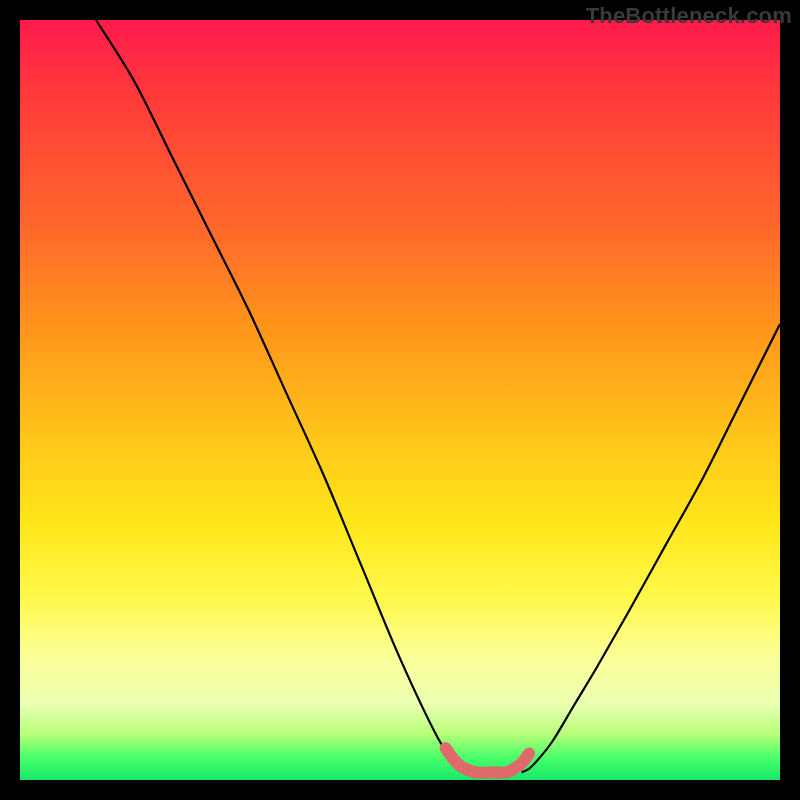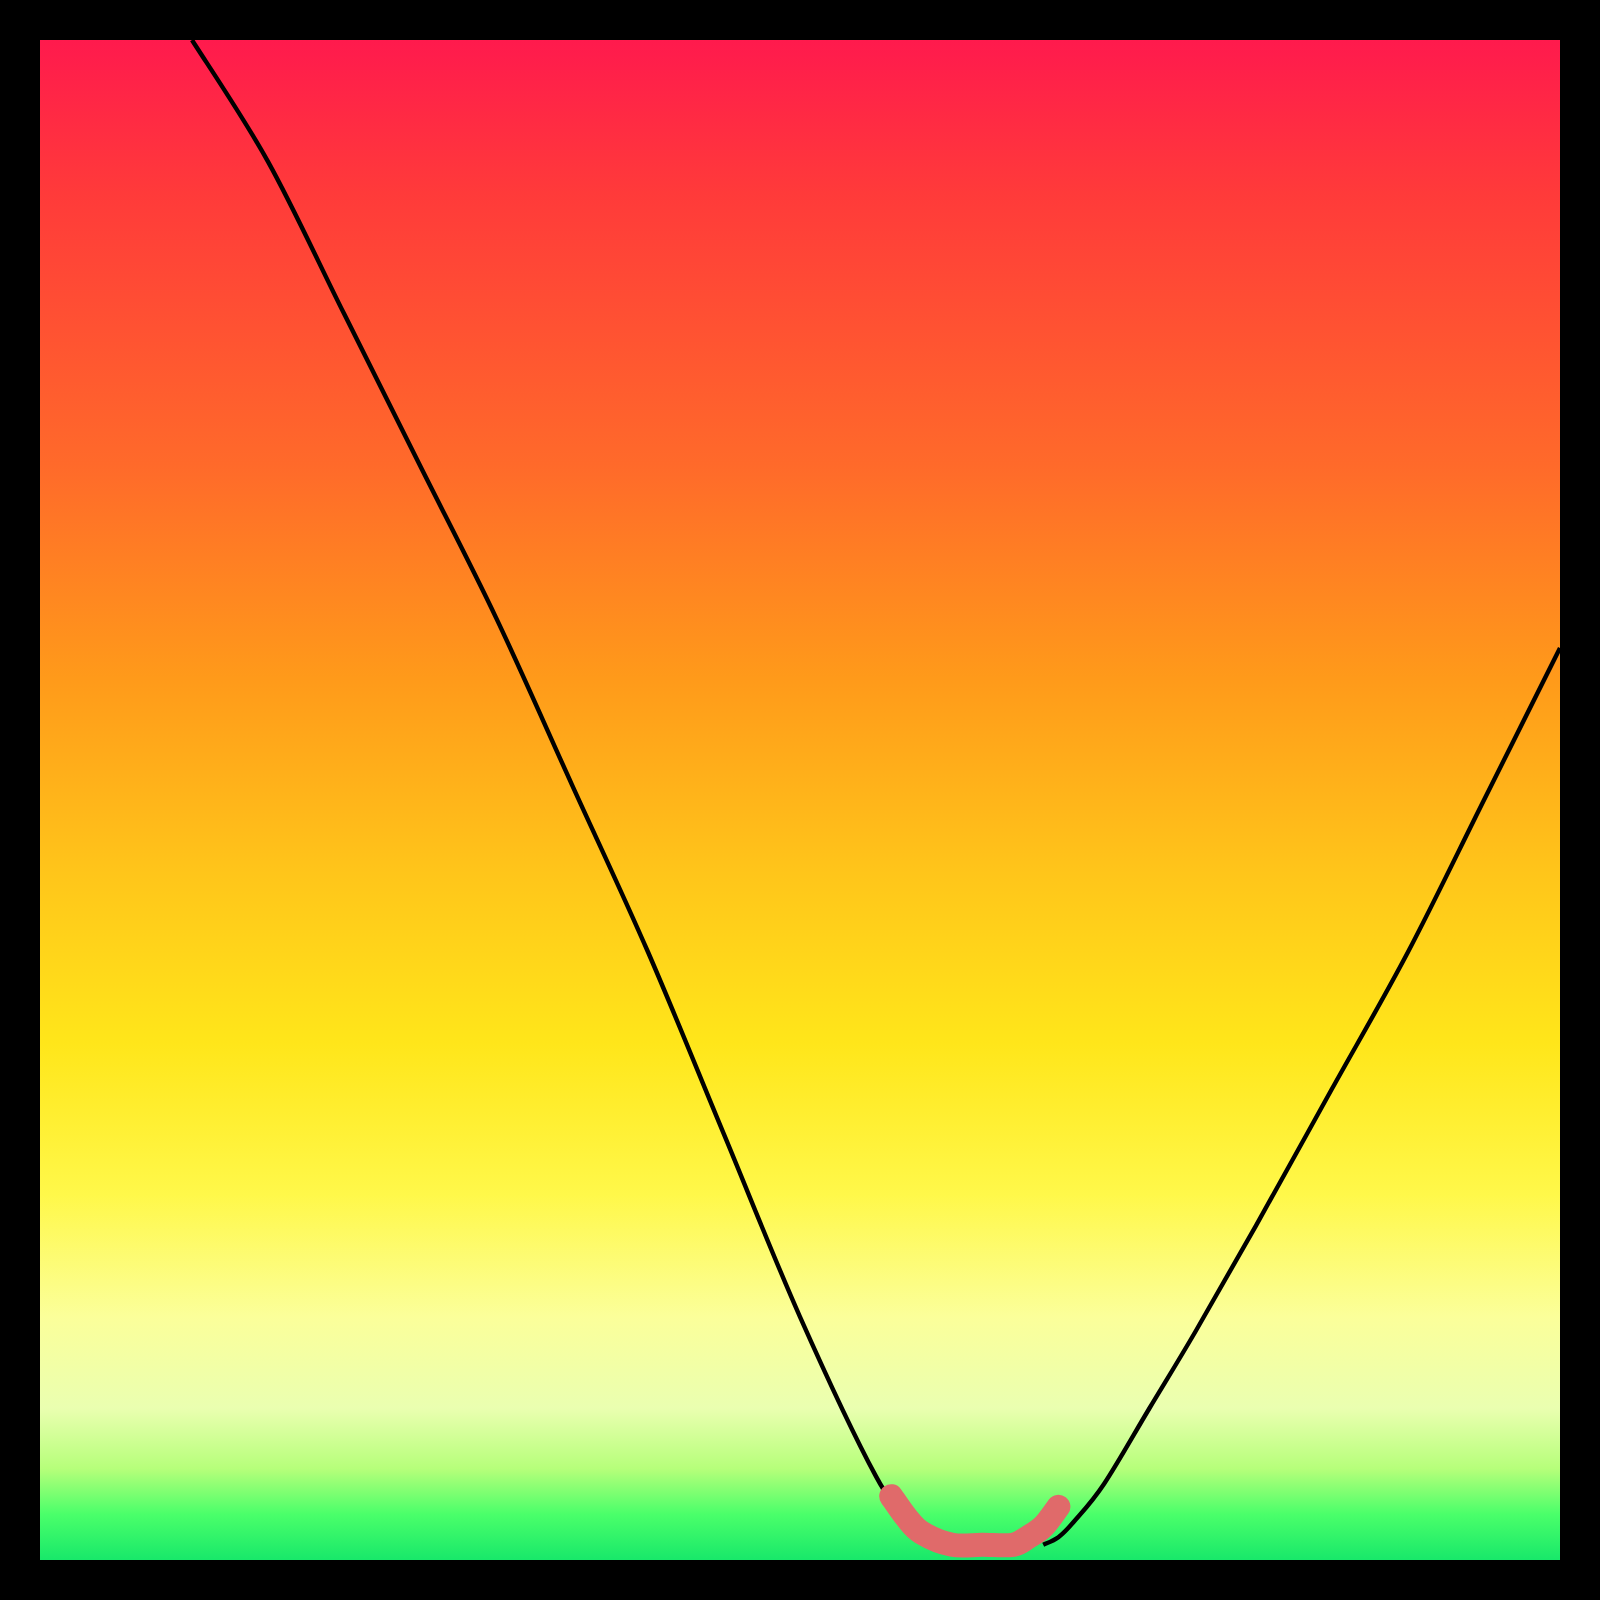--- a/index.html
+++ b/index.html
@@ -65,13 +65,14 @@
 <div class="chart-container">
 
   <div class="plot-area">
     <svg class="curves" viewBox="0 0 760 760" preserveAspectRatio="none">
       <path d="M 76.00 0.00 C 82.33 10.13, 101.33 38.00, 114.00 60.80 C 126.67 83.60, 139.33 111.47, 152.00 136.80 C 164.67 162.13, 177.33 187.47, 190.00 212.80 C 202.67 238.13, 215.33 262.20, 228.00 288.80 C 240.67 315.40, 253.33 344.53, 266.00 372.40 C 278.67 400.27, 291.33 426.87, 304.00 456.00 C 316.67 485.13, 329.33 516.80, 342.00 547.20 C 354.67 577.60, 367.33 609.90, 380.00 638.40 C 392.67 666.90, 409.13 701.73, 418.00 718.20 C 426.87 734.67, 429.40 733.02, 433.20 737.20 C 437.00 741.38, 438.27 741.38, 440.80 743.28 C 443.33 745.18, 445.87 747.08, 448.40 748.60 C 450.93 750.12, 454.73 751.77, 456.00 752.40" fill="none" stroke="#000000" stroke-width="2.2"></path>
       <path d="M 501.60 752.40 C 502.87 751.77, 506.67 750.50, 509.20 748.60 C 511.73 746.70, 513.00 745.43, 516.80 741.00 C 520.60 736.57, 525.67 731.50, 532.00 722.00 C 538.33 712.50, 547.20 696.67, 554.80 684.00 C 562.40 671.33, 568.73 661.20, 577.60 646.00 C 586.47 630.80, 596.60 613.07, 608.00 592.80 C 619.40 572.53, 633.33 547.20, 646.00 524.40 C 658.67 501.60, 671.33 480.07, 684.00 456.00 C 696.67 431.93, 709.33 405.33, 722.00 380.00 C 734.67 354.67, 753.67 316.67, 760.00 304.00" fill="none" stroke="#000000" stroke-width="2.2"></path>
       <path d="M 425.60 728.08 C 426.87 729.85, 430.67 735.68, 433.20 738.72 C 435.73 741.76, 437.00 744.04, 440.80 746.32 C 444.60 748.60, 450.93 751.39, 456.00 752.40 C 461.07 753.41, 466.13 752.40, 471.20 752.40 C 476.27 752.40, 482.60 753.03, 486.40 752.40 C 490.20 751.77, 491.47 750.12, 494.00 748.60 C 496.53 747.08, 499.07 745.81, 501.60 743.28 C 504.13 740.75, 507.93 735.05, 509.20 733.40" fill="none" stroke="#e06a6a" stroke-width="12" stroke-linecap="round" stroke-linejoin="round"></path>
     </svg>
   </div>
 
+  <div class="watermark">TheBottleneck.com</div>
 </div>
 
 </body></html>

